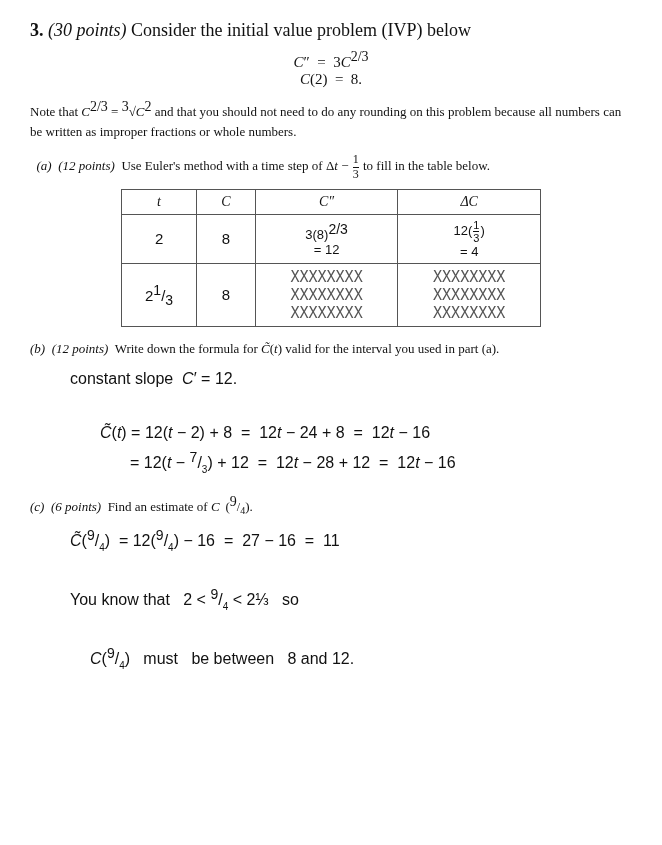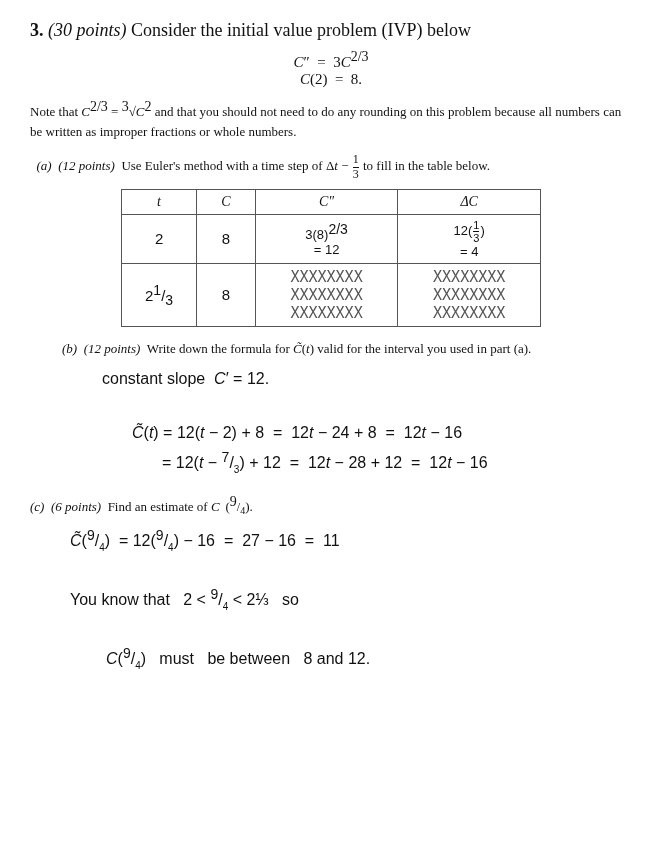--- a/index.html
+++ b/index.html
@@ -58,21 +58,20 @@
       font-size: 22px;
     }
     .xxxx {
       font-family: monospace;
       font-size: 11px;
       color: #555;
       margin-left: 46px;
     }
     .part-b {
       margin-top: 14px;
-      margin-left: 32px;
     }
     .part-c {
       margin-top: 16px;
     }
     .eq-block {
       margin: 4px 0 4px 40px;
       font-size: 16px;
       font-family: 'Segoe Script', 'Comic Sans MS', cursive, sans-serif;
       line-height: 1.7;
     }
@@ -195,17 +194,17 @@
   </div>
   <div class="eq-block">
     <span class="line">
       <em>C̃</em>(<sup>9</sup>/<sub>4</sub>) &nbsp;= 12(<sup>9</sup>/<sub>4</sub>) − 16 &nbsp;=&nbsp; 27 − 16 &nbsp;=&nbsp; 11
     </span>
     <span class="line">&nbsp;</span>
     <span class="line">
       You know that &nbsp; 2 &lt; <sup>9</sup>/<sub>4</sub> &lt; 2⅓ &nbsp; so
     </span>
     <span class="line">&nbsp;</span>
-    <span class="line" style="margin-left:36px;">
+    <span class="line" style="margin-left:20px;">
       <em>C</em>(<sup>9</sup>/<sub>4</sub>) &nbsp; must &nbsp; be between &nbsp; 8 <span>and</span> 12.
     </span>
   </div>
 </div>
 
 </body></html>

